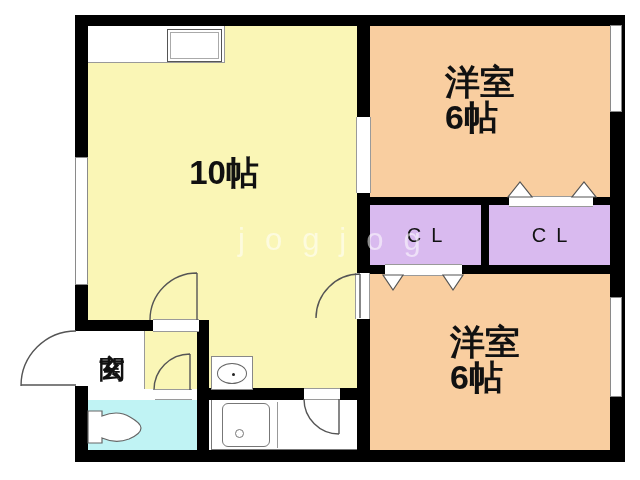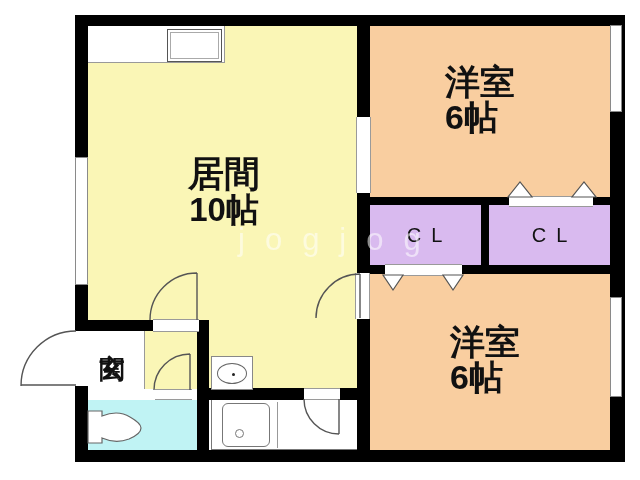--- a/index.html
+++ b/index.html
@@ -106,21 +106,20 @@
     <g fill="#ffffff" stroke="#555" stroke-width="1.2">
       <polygon points="508,197 532,197 520,182"></polygon>
       <polygon points="572,197 596,197 584,182"></polygon>
       <polygon points="383,275 403,275 393,290"></polygon>
       <polygon points="443,275 463,275 453,290"></polygon>
     </g>
     <path fill="#ffffff" stroke="#666" stroke-width="1.2" d="M 88 411 L 102 411 L 102 416 C 112 412 122 412 130 417 C 137 421 141 424 141 428 C 141 432 136 436 129 439 C 121 442 111 442 102 438 L 102 443 L 88 443 Z"></path>
   </svg>
 
   <div class="label" style="left:154px;top:156px;width:140px;text-align:center;">
-    <div class="l1">居間</div>
     <div class="l2">10帖</div>
   </div>
 
   <div class="label" style="left:445px;top:64px;">
     <div class="l1" style="font-size:35px;">洋室</div>
     <div class="l2" style="font-size:34px;">6帖</div>
   </div>
 
   <div class="label" style="left:450px;top:324px;">
     <div class="l1" style="font-size:35px;">洋室</div>

